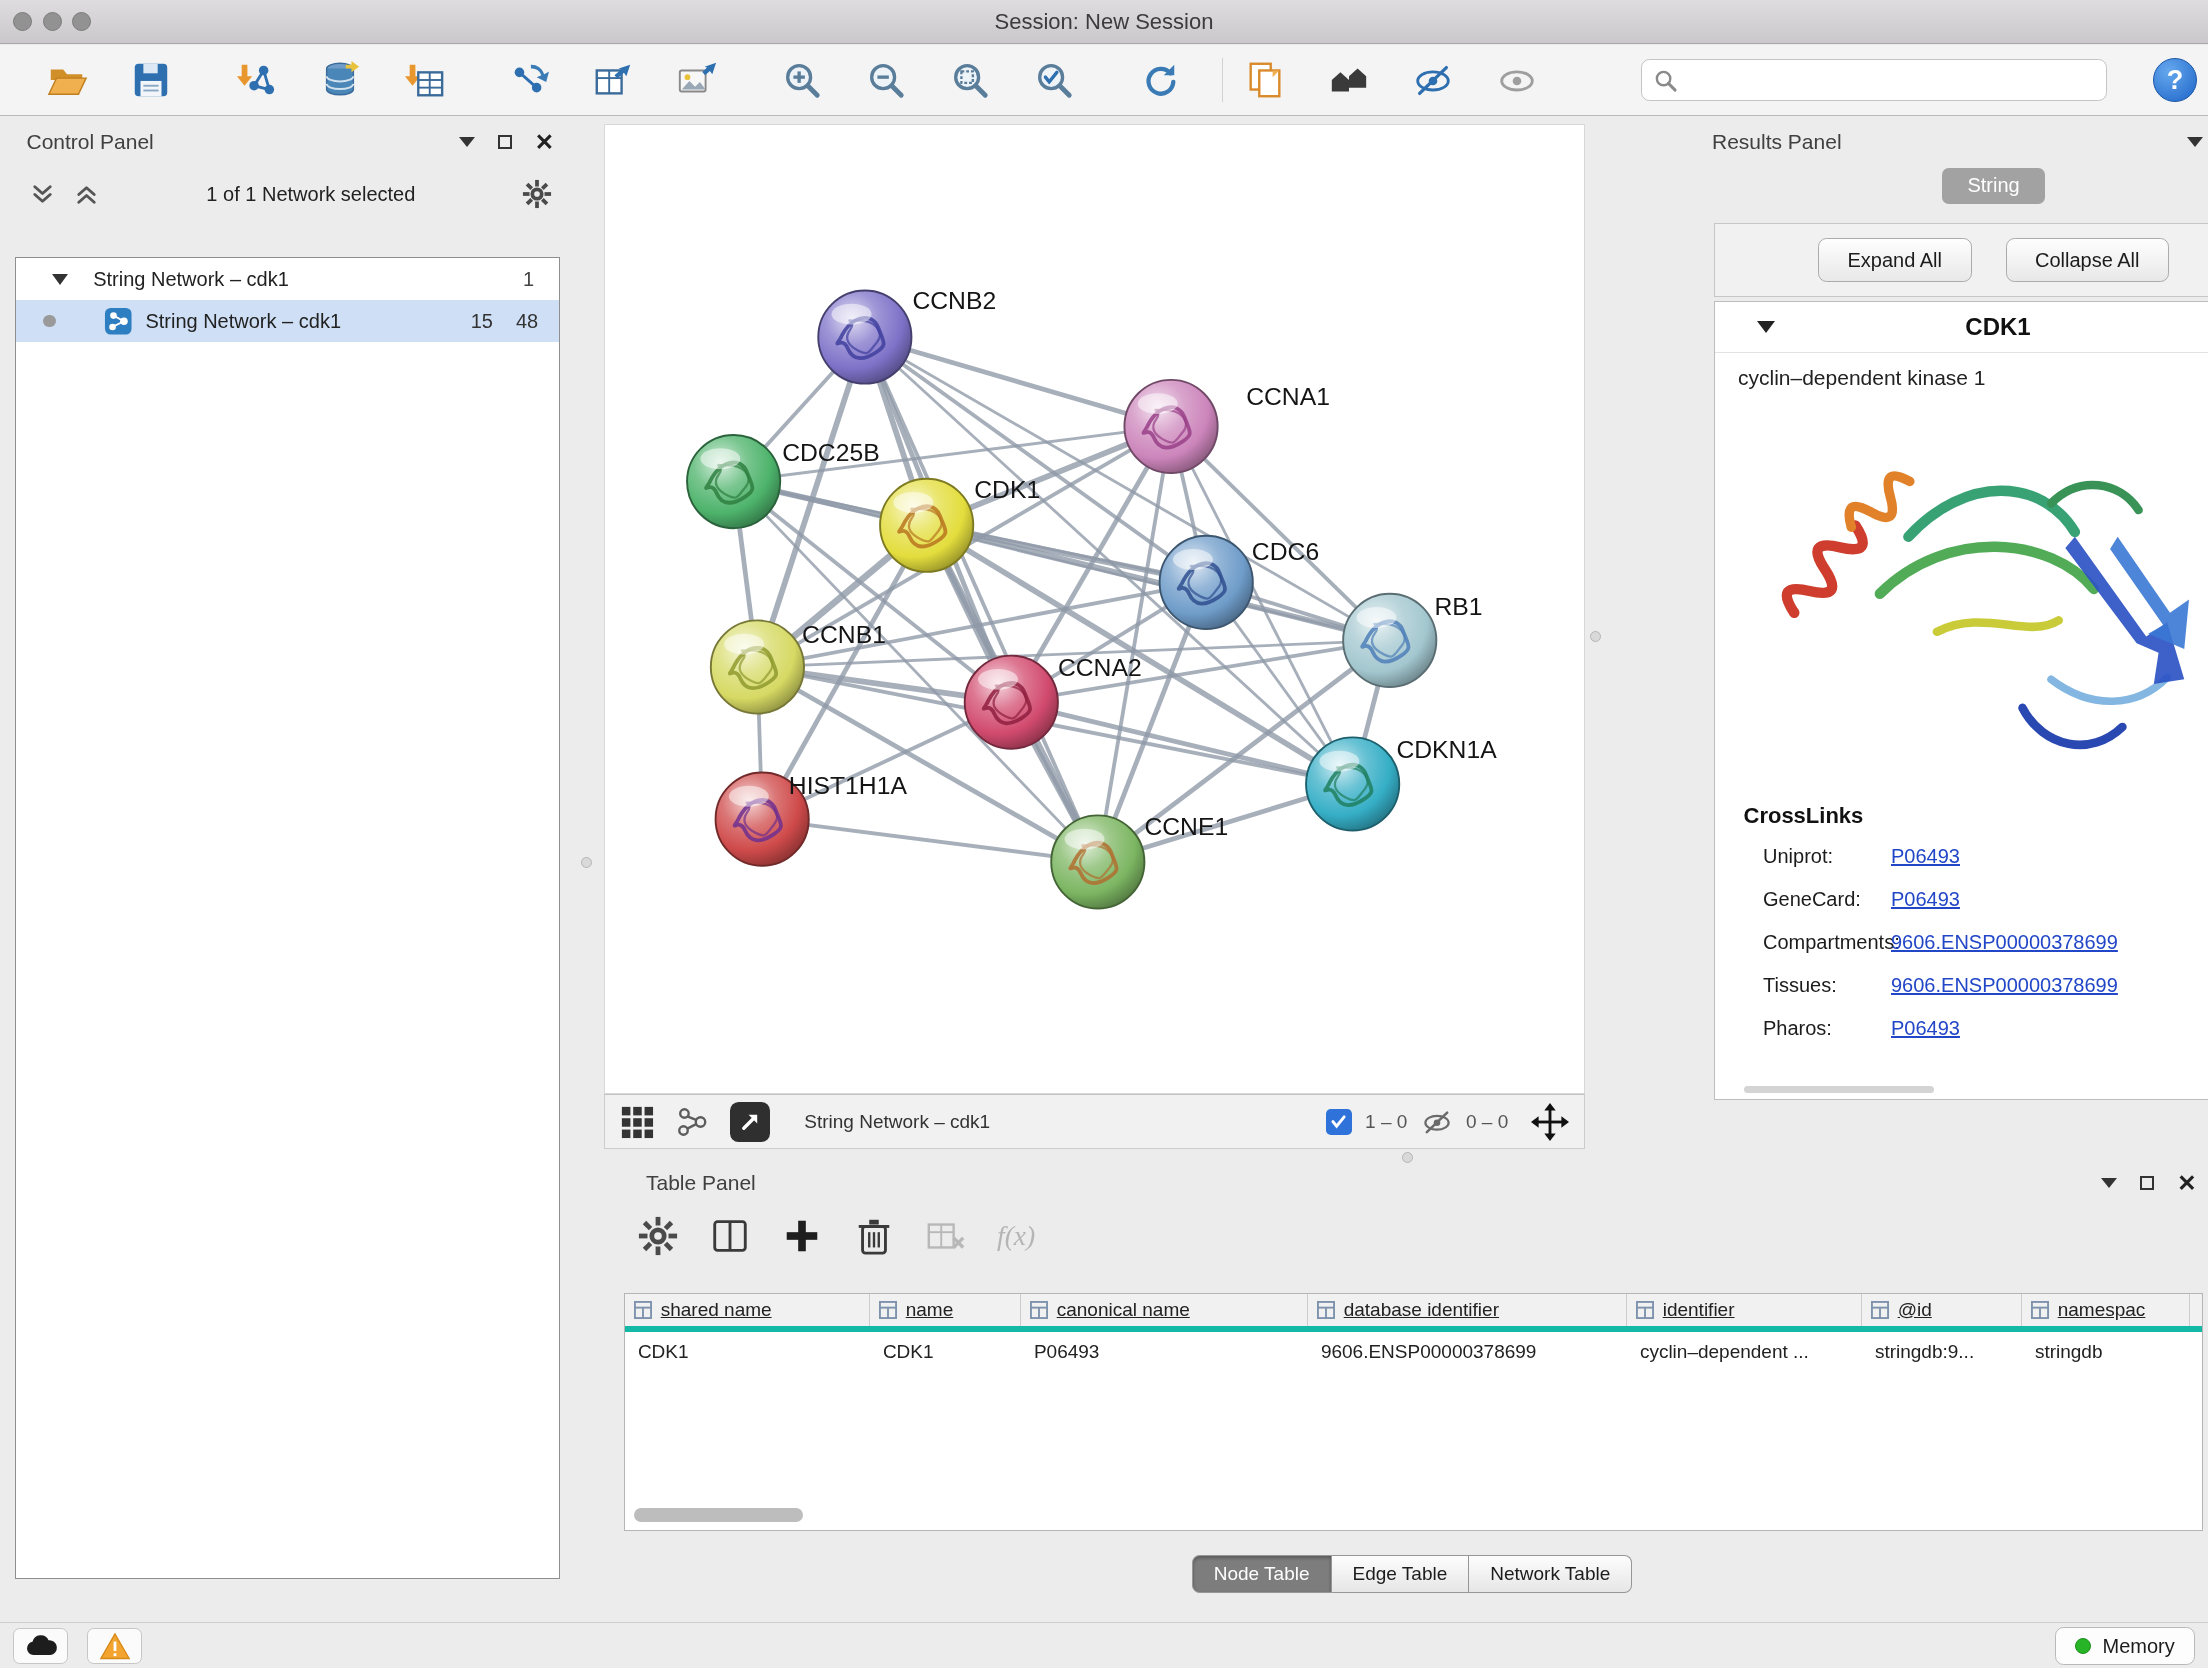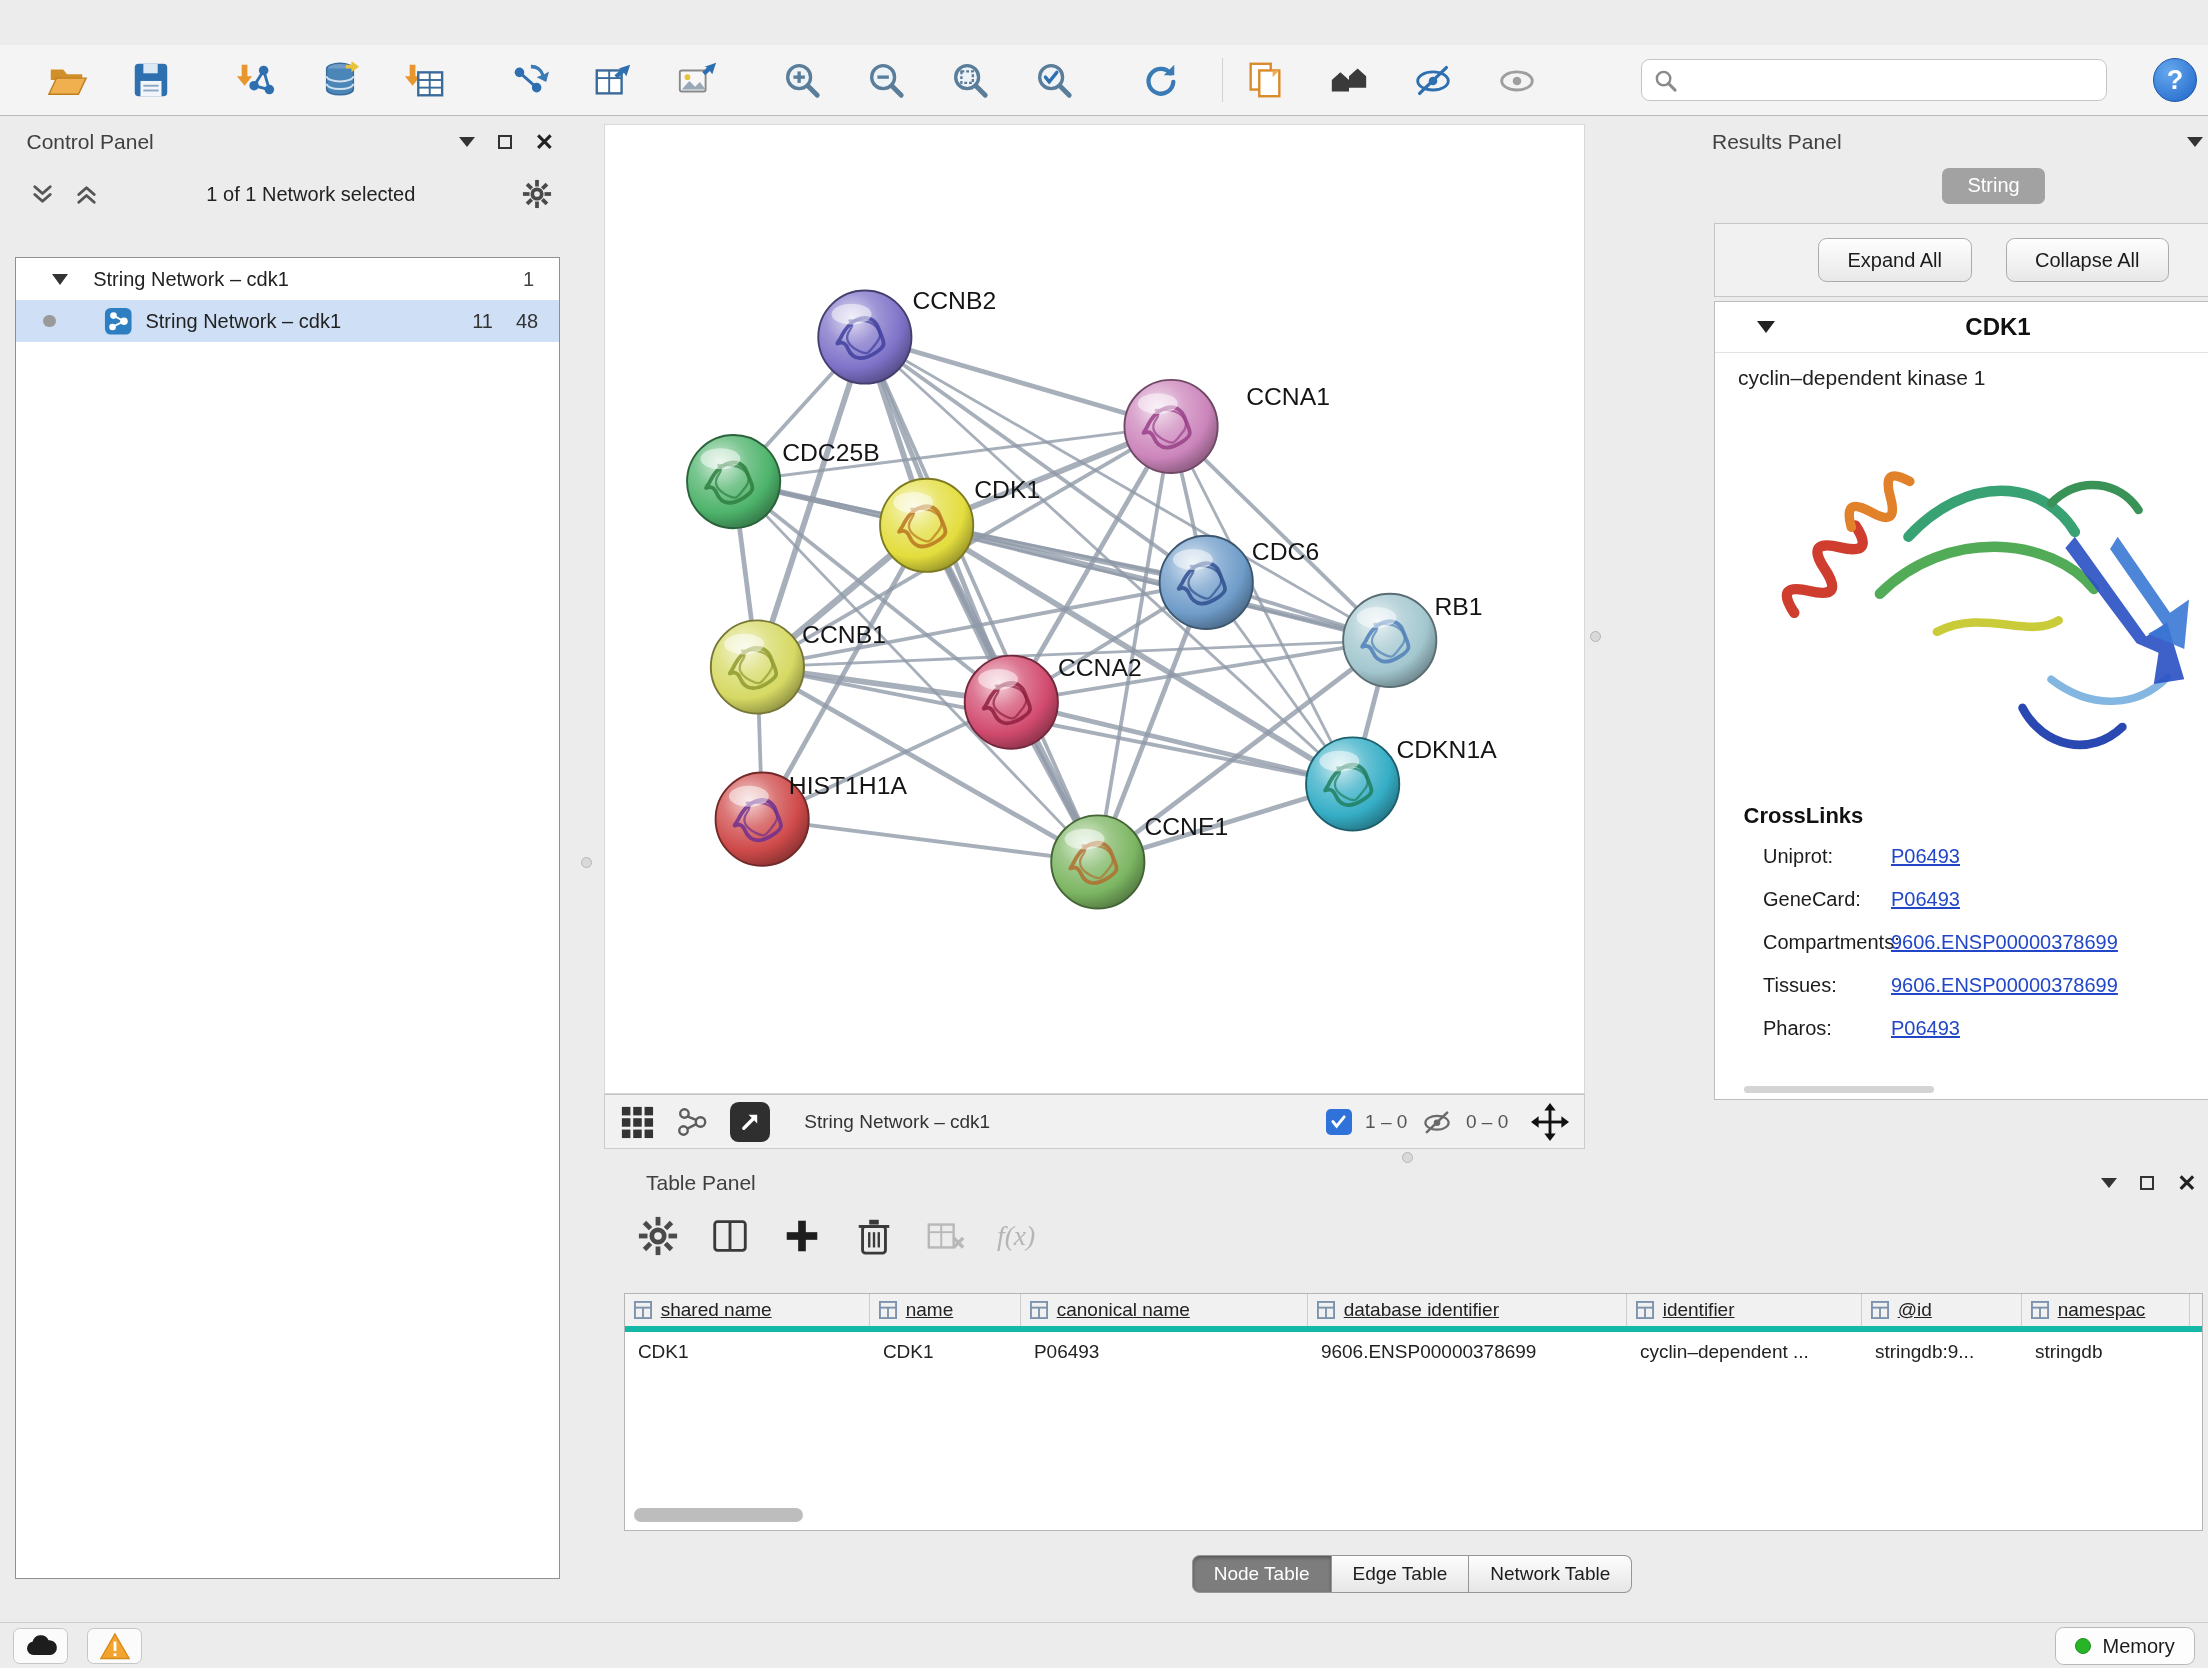--- a/index.html
+++ b/index.html
@@ -129,20 +129,28 @@
     display:flex; align-items:center; gap:11.4px; padding:13px 19px; font-size:20px; color:#1c1c1c; cursor:pointer; }
   .mem-dot { width:16px; height:16px; border-radius:50%; background:#27b427; border:1px solid #1d8f1d; }
 
   .split-dot { position:absolute; width:11.4px; height:11.4px; border-radius:50%; background:#d9d9d9; border:1px solid #b5b5b5; cursor:pointer; }
 </style>
 </head>
 <body>
 
 <div id="app">
 
+  <div class="titlebar">
+    <div class="tlights">
+      <div class="tlight"></div>
+      <div class="tlight"></div>
+      <div class="tlight"></div>
+    </div>
+    <div class="title">Session: New Session</div>
+  </div>
 
   <div class="main-toolbar">
     <svg class="tb-icon" viewBox="0 0 44 44">
       <path d="M5 11 h13 l4 5 h16 v6 H5 z" fill="#d18f2a"></path>
       <path d="M3 37 l8-17 h31 l-8 17 z" fill="#f0b050" stroke="#c07f1f" stroke-width="1.5"></path>
     </svg>
     <svg class="tb-icon" viewBox="0 0 44 44">
       <rect x="5" y="5" width="34" height="34" rx="4" fill="#2e6fb0"></rect>
       <rect x="14" y="5" width="15" height="10" fill="#dce8f4"></rect>
       <rect x="11" y="23" width="22" height="16" fill="#f2f6fa"></rect>
@@ -293,21 +301,21 @@
         <svg width="28.5" height="28.5" viewBox="0 0 30 30" style="margin-right:13.3px;">
           <rect x="1" y="1" width="28" height="28" rx="6" fill="#2e7fc2"></rect>
           <circle cx="10" cy="9" r="3.5" fill="#fff"></circle>
             <circle cx="9" cy="21" r="3.5" fill="#fff"></circle>
             <circle cx="21" cy="15" r="4" fill="#fff"></circle>
           <line x1="10" y1="9" x2="21" y2="15" stroke="#fff" stroke-width="2"></line>
           <line x1="9" y1="21" x2="21" y2="15" stroke="#fff" stroke-width="2"></line>
         </svg>
         <span>String Network – cdk1</span>
         <span class="tree-nums">
-          <span>11</span>
+          <span>15</span>
           <span>48</span>
         </span>
       </div>
     </div>
   </div>
 
   <div class="canvas-wrap">
     <svg id="net-svg" width="979" height="968" viewBox="0 0 1029 1018">
         <defs>
           <radialGradient id="ng0" cx="36%" cy="30%" r="75%">

